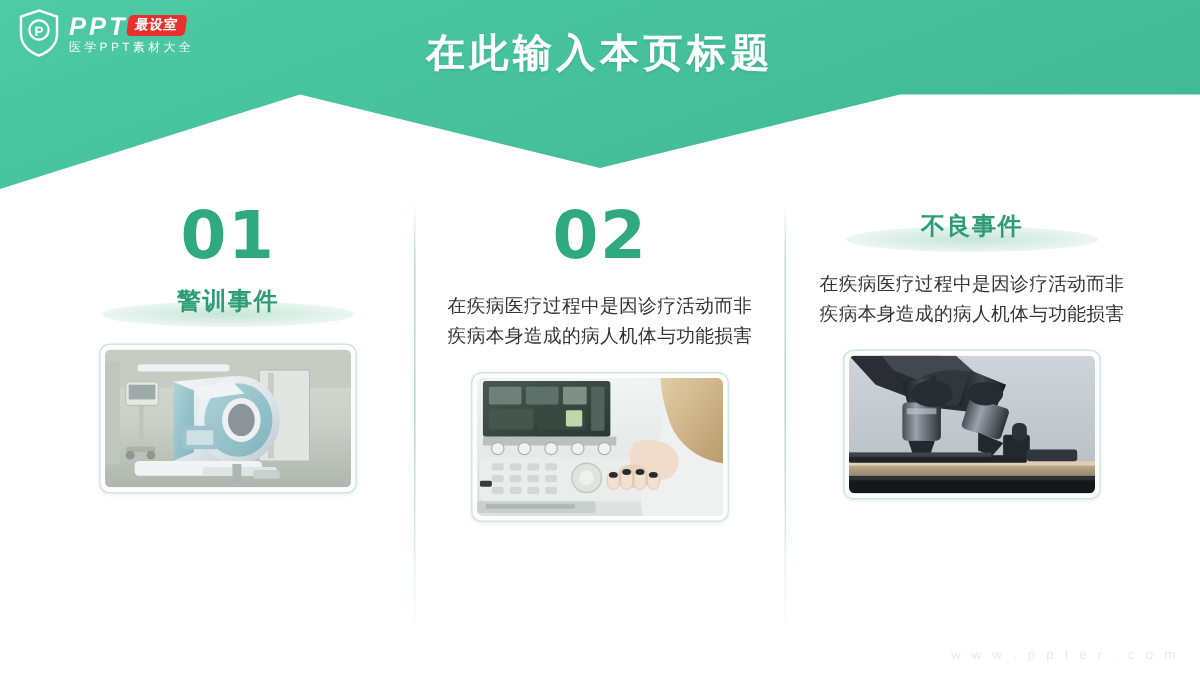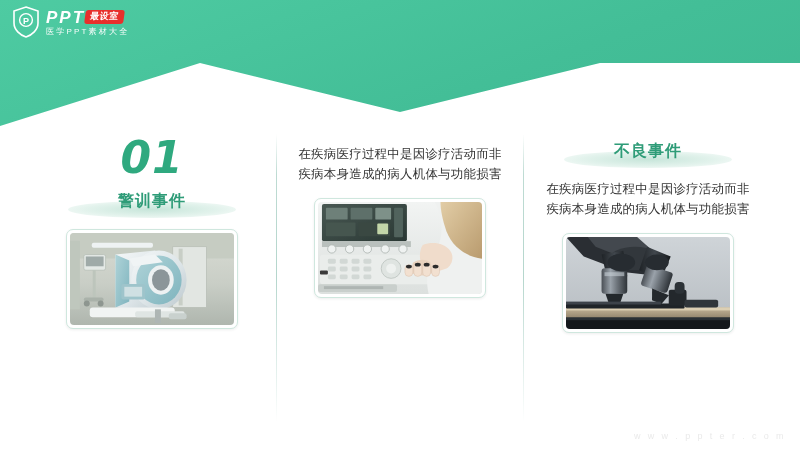--- a/index.html
+++ b/index.html
@@ -138,21 +138,20 @@
   .divider-2 { left: 523px; }
 
   .col-number {
     font-size: 44px;
     font-weight: bold;
     color: #2FA97F;
     line-height: 1;
     letter-spacing: 1px;
     margin-top: 6px;
     font-family: "DejaVu Sans", "Liberation Sans", sans-serif;
-    font-style: italic;
   }
   .col-sub-wrap {
     position: relative;
     margin-top: 7px;
     width: 200px;
     height: 28px;
     display: flex;
     align-items: center;
     justify-content: center;
   }
@@ -232,20 +231,21 @@
     </span>
     <span class="logo-text-wrap">
       <span class="logo-row1">
         <span class="logo-ppt">PPT</span>
         <span class="logo-badge">最设室</span>
       </span>
       <span class="logo-sub">医学PPT素材大全</span>
     </span>
   </div>
 
+  <div class="page-title">在此输入本页标题</div>
 </div>
 
 <div class="columns">
 
   <div class="divider divider-1"></div>
   <div class="divider divider-2"></div>
 
   <div class="column col-1">
     <div class="col-number">01</div>
     <div class="col-sub-wrap">
@@ -295,20 +295,21 @@
           <rect x="20" y="76" width="86" height="10" rx="3" fill="#F1F4F3"></rect>
           <rect x="66" y="80" width="50" height="6" rx="2" fill="#DFE5E3"></rect>
           <rect x="86" y="78" width="6" height="14" fill="#AEB6B4"></rect>
           <rect x="100" y="82" width="18" height="6" rx="2" fill="#C9D1CE"></rect>
         </svg>
       </div>
     </div>
   </div>
 
   <div class="column col-2">
+    <div class="col-number">02</div>
     <div class="col-body">在疾病医疗过程中是因诊疗活动而非疾病本身造成的病人机体与功能损害</div>
     <div class="photo">
       <div class="photo-inner">
         <svg viewBox="0 0 166 94" preserveAspectRatio="none" xmlns="http://www.w3.org/2000/svg">
           <defs>
             <linearGradient id="g2bg" x1="0" y1="0" x2="0" y2="1">
               <stop offset="0%" stop-color="#F2F4F3"></stop>
               <stop offset="100%" stop-color="#DCE0DE"></stop>
             </linearGradient>
             <linearGradient id="g2screen" x1="0" y1="0" x2="1" y2="1">

